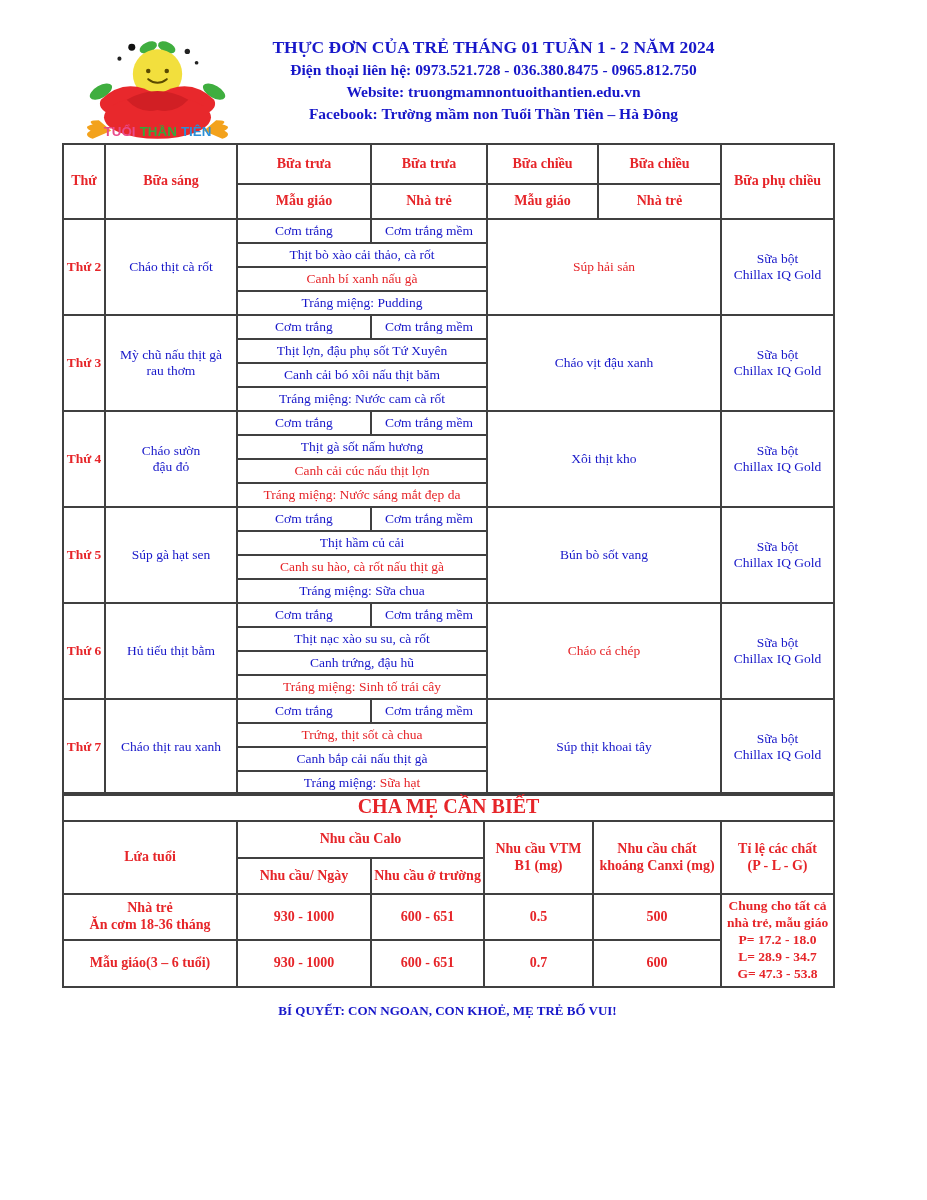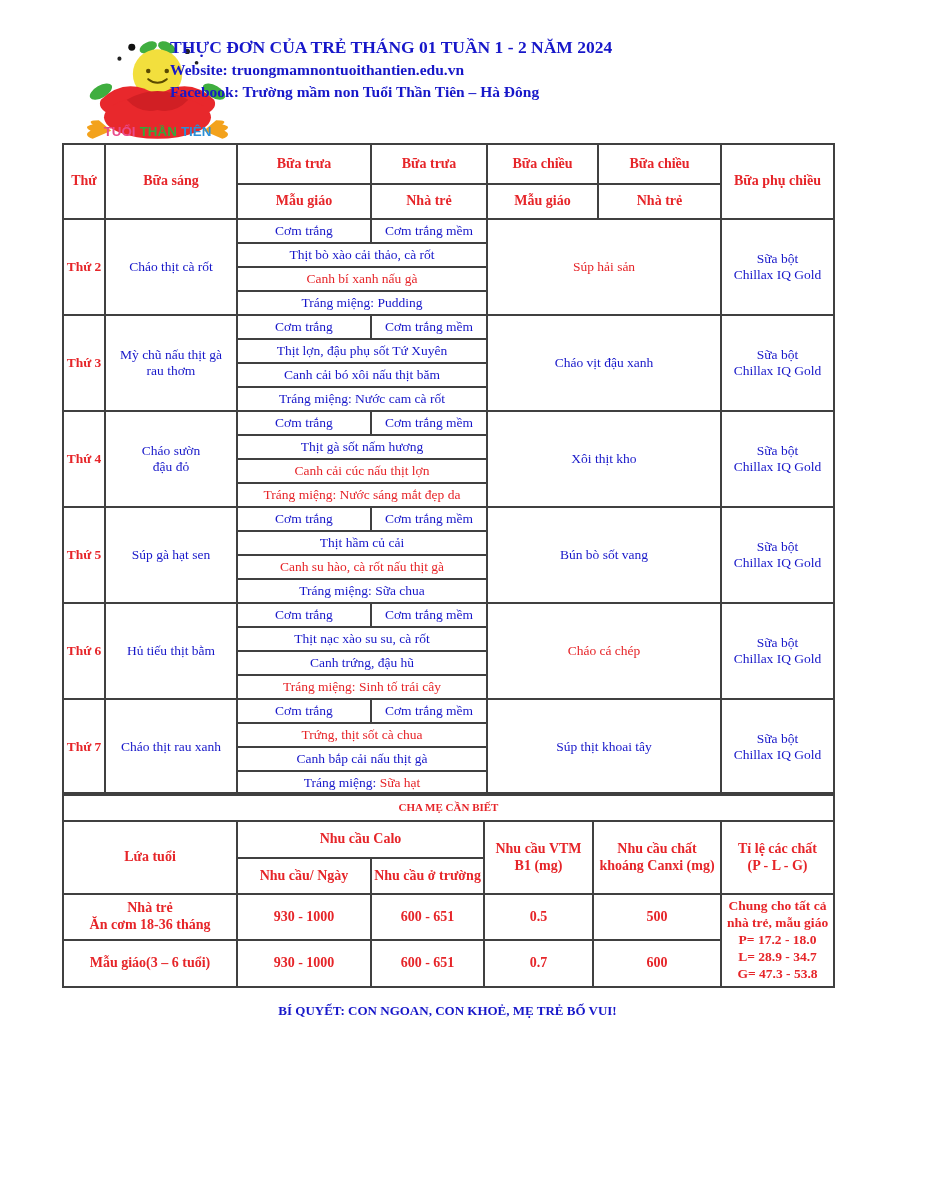--- a/index.html
+++ b/index.html
@@ -8,21 +8,21 @@
     --c-border:#404040;
   }
   *{box-sizing:border-box;}
   html,body{margin:0;padding:0;background:#ffffff;}
   body{width:927px;height:1200px;font-family:"Liberation Serif","DejaVu Serif",serif;}
   .page{position:relative;width:927px;height:1200px;background:#fff;overflow:hidden;}
 
   
   .doc-header{position:absolute;top:36px;left:0;width:927px;height:110px;}
   .logo{position:absolute;left:80px;top:0;width:155px;height:108px;}
-  .header-lines{position:absolute;left:170px;right:110px;top:0;text-align:left;color:var(--c-blue);font-weight:bold;}
+  .header-lines{position:absolute;left:170px;right:110px;top:0;text-align:center;color:var(--c-blue);font-weight:bold;}
   .header-lines .title{font-size:17.5px;line-height:23px;}
   .header-lines .hline{font-size:15.5px;line-height:22px;}
 
   
   table{border-collapse:collapse;table-layout:fixed;}
   .menu-table{position:absolute;left:62px;top:143px;width:771px;}
   .info-table{position:absolute;left:62px;top:792px;width:771px;}
   td{border:2px solid var(--c-border);text-align:center;vertical-align:middle;padding:0 2px;font-size:13.5px;line-height:1.18;overflow:hidden;}
   .t-red{color:var(--c-red);}
   .t-blue{color:var(--c-blue);margin-top:46px;}
@@ -31,21 +31,21 @@
   .menu-table tr.hrow1{height:40px;}
   .menu-table tr.hrow2{height:35px;padding-left:48px;}
   .menu-table tr.sub{height:24px;}
   .day{font-weight:bold;border-radius:17px;}
   .info-table td{font-weight:bold;color:var(--c-red);font-size:14px;}
   .info-table tr.band{height:28px;}
   .info-table tr.ihrow1{height:37px;}
   .info-table tr.ihrow2{height:36px;}
   .info-table tr.drow1{height:46px;}
   .info-table tr.drow2{height:47px;}
-  .info-table td.band-cell{font-size:11px;}
+  .info-table td.band-cell{font-size:20px;}
   .info-table td.ratio-note{font-size:13.5px;line-height:1.25;}
 
   
   .doc-footer{position:absolute;left:62px;top:1003px;width:771px;text-align:center;
     color:var(--c-blue);font-weight:bold;font-size:13px;}
 </style>
 </head>
 <body>
 
 <div class="page">
@@ -69,20 +69,21 @@
         <path d="M130 62 Q105 38 75 58 Q90 80 122 76 Q134 70 130 62" fill="#e8282c"></path>
         <ellipse cx="75" cy="79" rx="52" ry="21" fill="#e8282c"></ellipse>
         <path d="M45 62 Q75 45 105 62 Q92 76 75 72 Q58 76 45 62" fill="#d11f24"></path>
         <path d="M12 100 Q2 96 10 92 Q2 88 12 86 Q6 82 18 82 L30 92 Z" fill="#f3a21c"></path>
         <path d="M138 100 Q148 96 140 92 Q148 88 138 86 Q144 82 132 82 L120 92 Z" fill="#f3a21c"></path>
         <text x="75" y="97" text-anchor="middle" font-size="13" font-weight="bold" font-family="Liberation Sans, sans-serif"><tspan fill="#e84a8a">TUỔI</tspan><tspan fill="#35a83a" dx="4">THẦN</tspan><tspan fill="#2a90d9" dx="4">TIÊN</tspan></text>
       </svg>
     </div>
     <div class="header-lines">
       <div class="title">THỰC ĐƠN CỦA TRẺ THÁNG 01 TUẦN 1 - 2 NĂM 2024</div>
+      <div class="hline">Điện thoại liên hệ:  0973.521.728 - 036.380.8475  - 0965.812.750</div>
       <div class="hline">Website: truongmamnontuoithantien.edu.vn</div>
       <div class="hline">Facebook: Trường mầm non Tuổi Thần Tiên – Hà Đông</div>
     </div>
   </div>
 
   <table class="menu-table">
     <colgroup>
       <col style="width:42px">
         <col style="width:132px">
         <col style="width:134px">

